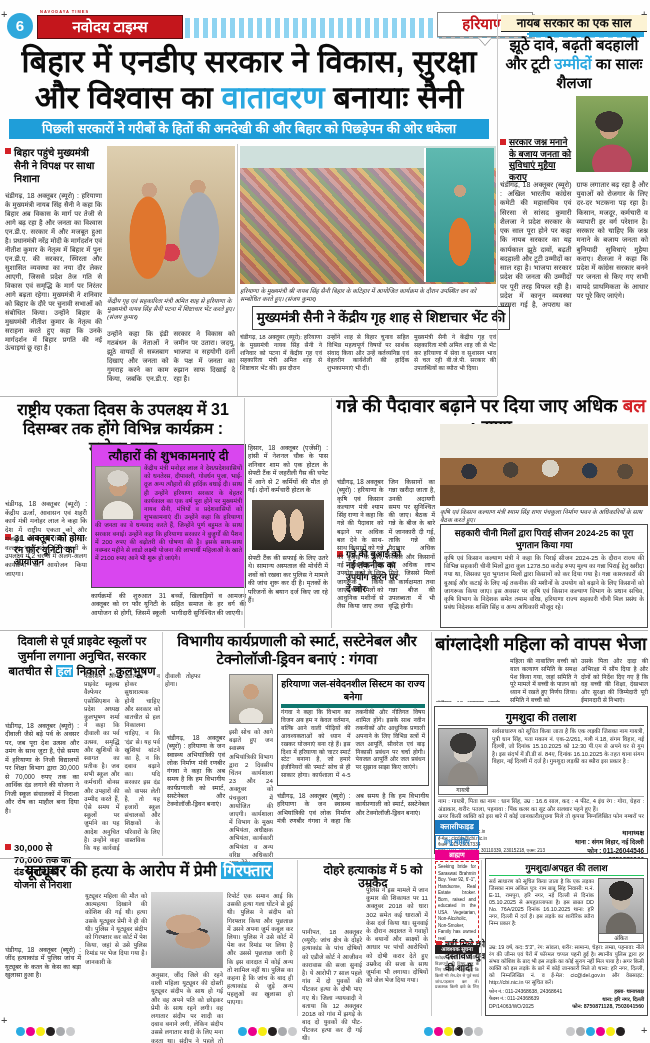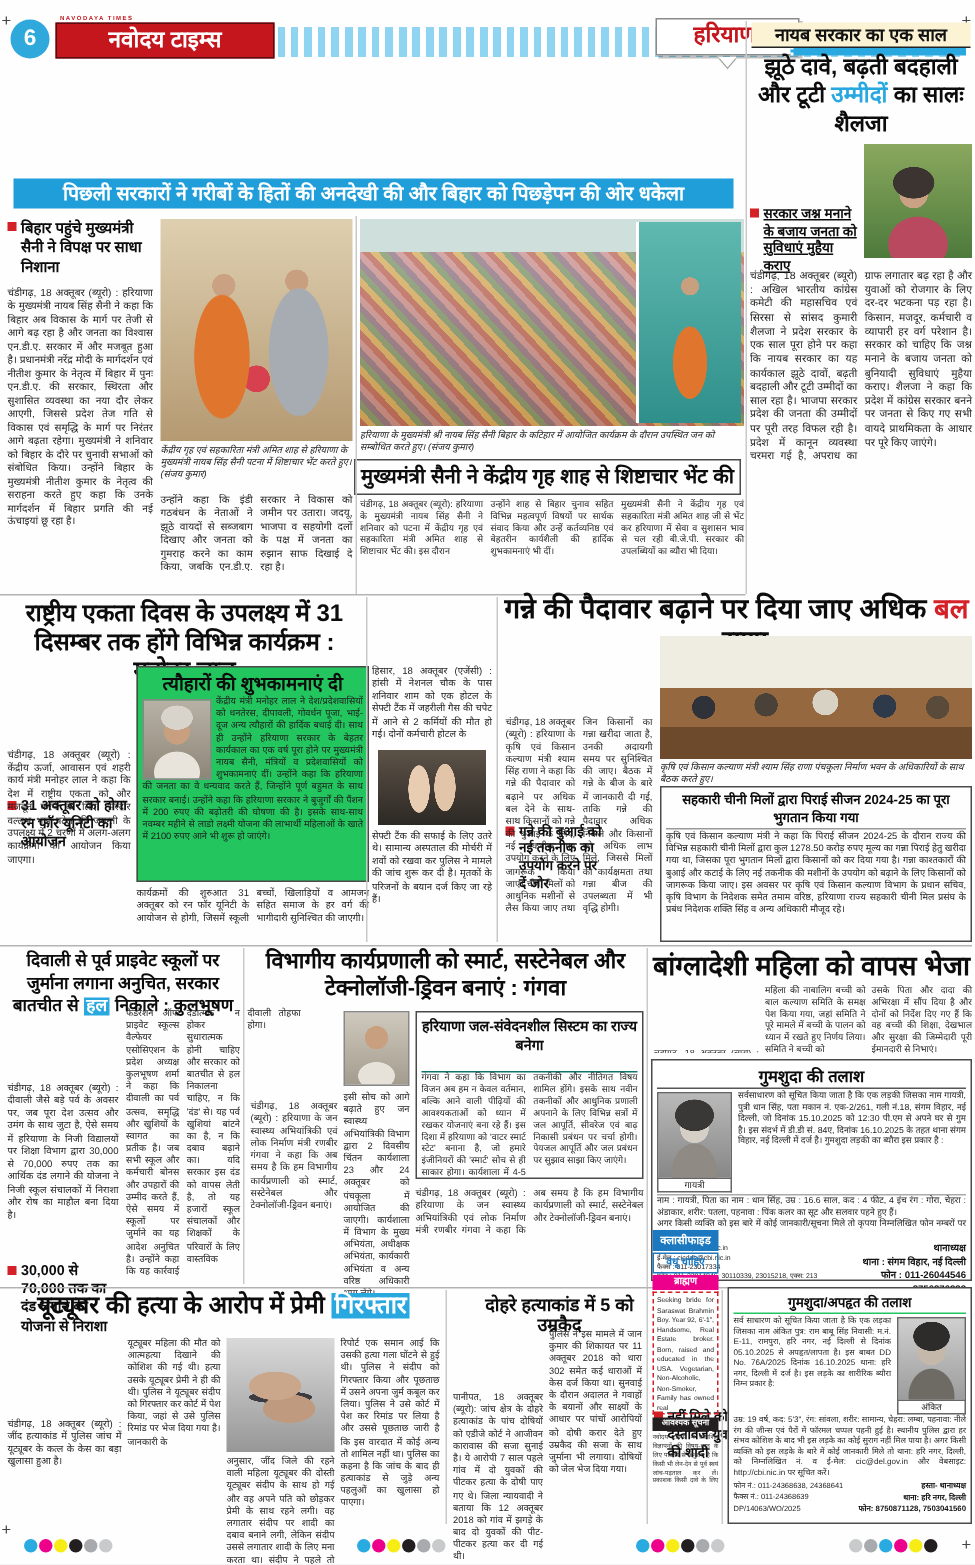--- a/index.html
+++ b/index.html
@@ -96,34 +96,38 @@
   <div class="abs" style="left:40px;top:9px;font-size:4px;letter-spacing:1px;color:#c4161c;font-weight:bold">NAVODAYA TIMES</div>
   <div class="abs" style="left:37px;top:15px;width:146px;height:24px;background:#c4161c;border:1px solid #5a0d10;color:#fff;font-weight:bold;font-size:15px;line-height:22px;text-align:center">नवोदय टाइम्स</div>
 
   <div class="abs" style="left:185px;top:18px;width:459px;height:20px;background:repeating-linear-gradient(90deg,#8fd4f1 0 5px,#ffffff 5px 9px)"></div>
 
   <div class="abs" style="left:437px;top:12px;width:96px;height:25px;background:#fff;border:1.5px solid #8a8a8a;box-shadow:2px 2px 0 rgba(0,0,0,.25);color:#c4161c;font-weight:bold;font-size:15px;line-height:22px;text-align:center">हरियाणा</div>
   <div class="abs" style="left:479px;top:38px;width:0;height:0;border-left:6px solid transparent;border-right:6px solid transparent;border-top:7px solid #fff;filter:drop-shadow(0 1px 0 #8a8a8a)"></div>
 
   <div class="abs" style="left:527px;top:19px;width:117px;height:18px;background:#2aa9e0;border-left:2px dotted #fff;color:#fff;font-size:6.8px;font-weight:bold;line-height:18px;text-align:center">नई दिल्ली ● रविवार ● 19 अक्तूबर, 2025</div>
 
+  <div class="abs story-head" style="left:8px;top:44px;width:482px;font-size:31px;line-height:1.16">
+    <span>बिहार में एनडीए सरकार ने विकास, सुरक्षा</span><br>
+    <span>और विश्वास का </span><span class="hl-blue">वातावरण</span><span> बनायाः सैनी</span>
+  </div>
   <div class="abs bh" style="left:5px;top:146px;width:97px;font-size:10px"><span class="sq"></span><span>बिहार पहुंचे मुख्यमंत्री सैनी ने विपक्ष पर साधा निशाना</span></div>
 
   <div class="abs" style="left:9px;top:119px;width:480px;height:20px;background:#1f9ed9;color:#fff;font-weight:bold;font-size:13px;line-height:20px;text-align:center">पिछली सरकारों ने गरीबों के हितों की अनदेखी की और बिहार को पिछड़ेपन की ओर धकेला</div>
   <div class="abs body" style="left:5px;top:192px;width:97px;height:202px">चंडीगढ़, 18 अक्तूबर (ब्यूरो) : हरियाणा के मुख्यमंत्री नायब सिंह सैनी ने कहा कि बिहार अब विकास के मार्ग पर तेजी से आगे बढ़ रहा है और जनता का विश्वास एन.डी.ए. सरकार में और मजबूत हुआ है। प्रधानमंत्री नरेंद्र मोदी के मार्गदर्शन एवं नीतीश कुमार के नेतृत्व में बिहार में पुनः एन.डी.ए. की सरकार, स्थिरता और सुशासित व्यवस्था का नया दौर लेकर आएगी, जिससे प्रदेश तेज गति से विकास एवं समृद्धि के मार्ग पर निरंतर आगे बढ़ता रहेगा। मुख्यमंत्री ने शनिवार को बिहार के दौरे पर चुनावी सभाओं को संबोधित किया। उन्होंने बिहार के मुख्यमंत्री नीतीश कुमार के नेतृत्व की सराहना करते हुए कहा कि उनके मार्गदर्शन में बिहार प्रगति की नई ऊंचाइयां छू रहा है।</div>
 
   <div class="ph" id="photo1" style="left:107px;top:146px;width:128px;height:148px"></div>
   <div class="abs cap" style="left:107px;top:297px;width:128px">केंद्रीय गृह एवं सहकारिता मंत्री अमित शाह से हरियाणा के मुख्यमंत्री नायब सिंह सैनी पटना में शिष्टाचार भेंट करते हुए। (संजय कुमार)</div>
   <div class="abs body cols2" style="left:107px;top:330px;width:128px;height:64px">उन्होंने कहा कि इंडी गठबंधन के नेताओं ने झूठे वायदों से सब्जबाग दिखाए और जनता को गुमराह करने का काम किया, जबकि एन.डी.ए. सरकार ने विकास को जमीन पर उतारा। जदयू, भाजपा व सहयोगी दलों के पक्ष में जनता का रुझान साफ दिखाई दे रहा है।</div>
 
   <div class="ph" id="photo2" style="left:240px;top:146px;width:256px;height:138px"></div>
   <div class="ph" id="photo2-inset" style="left:424px;top:148px;width:70px;height:134px;border-left:2px solid #fff"></div>
   <div class="abs cap" style="left:240px;top:287px;width:256px">हरियाणा के मुख्यमंत्री श्री नायब सिंह सैनी बिहार के कटिहार में आयोजित कार्यक्रम के दौरान उपस्थित जन को सम्बोधित करते हुए। (संजय कुमार)</div>
 
-  <div class="abs box c" style="left:236px;top:306px;width:258px;height:24px;border-width:1.5px;font-weight:bold;font-size:13.5px;line-height:21px;color:#0c0c0c">मुख्यमंत्री सैनी ने केंद्रीय गृह शाह से शिष्टाचार भेंट की</div>
+  <div class="abs box c" style="left:252px;top:306px;width:258px;height:24px;border-width:1.5px;font-weight:bold;font-size:13.5px;line-height:21px;color:#0c0c0c">मुख्यमंत्री सैनी ने केंद्रीय गृह शाह से शिष्टाचार भेंट की</div>
   <div class="abs" style="left:240px;top:334px;width:256px;height:62px;display:flex;gap:5px">
     <div class="body-sm" style="width:82px">चंडीगढ़, 18 अक्तूबर (ब्यूरो): हरियाणा के मुख्यमंत्री नायब सिंह सैनी ने शनिवार को पटना में केंद्रीय गृह एवं सहकारिता मंत्री अमित शाह से शिष्टाचार भेंट की। इस दौरान</div>
     <div class="body-sm" style="width:82px">उन्होंने शाह से बिहार चुनाव सहित विभिन्न महत्वपूर्ण विषयों पर सार्थक संवाद किया और उन्हें कर्तव्यनिष्ठ एवं बेहतरीन कार्यशैली की हार्दिक शुभकामनाएं भी दीं।</div>
     <div class="body-sm" style="width:82px">मुख्यमंत्री सैनी ने केंद्रीय गृह एवं सहकारिता मंत्री अमित शाह जी से भेंट कर हरियाणा में सेवा व सुशासन भाव से चल रही बी.जे.पी. सरकार की उपलब्धियों का ब्यौरा भी दिया।</div>
   </div>
 
   <div class="abs c" style="left:501px;top:15px;width:146px;height:17px;background:#fcf3d4;border-bottom:1px solid #222;font-weight:bold;font-size:12px;line-height:16px;color:#111">नायब सरकार का एक साल</div>
   <div class="abs story-head" style="left:498px;top:36px;width:152px;font-size:15px;line-height:1.25">
     <span>झूठे दावे, बढ़ती बदहाली और टूटी </span><span class="hl-blue">उम्मीदों</span><span> का सालः शैलजा</span>
   </div>
@@ -131,21 +135,21 @@
   <div class="ph" id="photo-shailaja" style="left:576px;top:96px;width:72px;height:76px"></div>
   <div class="abs body cols2" style="left:500px;top:180px;width:148px;height:212px;font-size:7px">चंडीगढ़, 18 अक्तूबर (ब्यूरो) : अखिल भारतीय कांग्रेस कमेटी की महासचिव एवं सिरसा से सांसद कुमारी शैलजा ने प्रदेश सरकार के एक साल पूरा होने पर कहा कि नायब सरकार का यह कार्यकाल झूठे दावों, बढ़ती बदहाली और टूटी उम्मीदों का साल रहा है। भाजपा सरकार प्रदेश की जनता की उम्मीदों पर पूरी तरह विफल रही है। प्रदेश में कानून व्यवस्था चरमरा गई है, अपराध का ग्राफ लगातार बढ़ रहा है और युवाओं को रोजगार के लिए दर-दर भटकना पड़ रहा है। किसान, मजदूर, कर्मचारी व व्यापारी हर वर्ग परेशान है। सरकार को चाहिए कि जश्न मनाने के बजाय जनता को बुनियादी सुविधाएं मुहैया कराए। शैलजा ने कहा कि प्रदेश में कांग्रेस सरकार बनने पर जनता से किए गए सभी वायदे प्राथमिकता के आधार पर पूरे किए जाएंगे।</div>
 
   <div class="hline" style="left:0;top:396px;width:497px"></div>
   <div class="vline" style="left:497px;top:14px;height:382px"></div>
   <div class="vline" style="left:237px;top:144px;height:252px"></div>
 
   <div class="abs story-head" style="left:2px;top:400px;width:242px;font-size:16px;line-height:1.2">राष्ट्रीय एकता दिवस के उपलक्ष्य में 31 दिसम्बर तक होंगे विभिन्न कार्यक्रम : मनोहर लाल</div>
   <div class="abs bh" style="left:5px;top:446px;width:82px;font-size:9.5px"><span class="sq"></span><span>31 अक्तूबर को होगा रन फॉर यूनिटी का आयोजन</span></div>
   <div class="abs body" style="left:5px;top:500px;width:82px;height:128px;font-size:6.6px">चंडीगढ़, 18 अक्तूबर (ब्यूरो) : केंद्रीय ऊर्जा, आवासन एवं शहरी कार्य मंत्री मनोहर लाल ने कहा कि देश में राष्ट्रीय एकता को और मजबूत करने के लिए, सरदार वल्लभ भाई पटेल की जयन्ती के उपलक्ष्य में 2 चरणों में अलग-अलग कार्यक्रमों का आयोजन किया जाएगा।</div>
-  <div class="abs box" style="left:91px;top:444px;width:155px;height:144px;padding:2px 3px;background:#22c55e">
+  <div class="abs box" style="left:91px;top:444px;width:155px;height:144px;padding:2px 3px;background:#d946ef">
     <div class="c b" style="font-size:12.5px;color:#0c0c0c">त्यौहारों की शुभकामनाएं दी</div>
     <div class="ph" id="photo-manohar" style="position:static;float:left;width:46px;height:54px;margin:2px 3px 1px 0;border:1px solid #888"></div>
     <div class="body" style="font-size:6.2px">केंद्रीय मंत्री मनोहर लाल ने देश/प्रदेशवासियों को धनतेरस, दीपावली, गोवर्धन पूजा, भाई-दूज अन्य त्यौहारों की हार्दिक बधाई दी। साथ ही उन्होंने हरियाणा सरकार के बेहतर कार्यकाल का एक वर्ष पूरा होने पर मुख्यमंत्री नायब सैनी, मंत्रियों व प्रदेशवासियों को शुभकामनाएं दीं। उन्होंने कहा कि हरियाणा की जनता का वे धन्यवाद करते हैं, जिन्होंने पूर्ण बहुमत के साथ सरकार बनाई। उन्होंने कहा कि हरियाणा सरकार ने बुजुर्गों की पैंशन में 200 रुपए की बढ़ोतरी की घोषणा की है। इसके साथ-साथ नवम्बर महीने से लाडो लक्ष्मी योजना की लाभार्थी महिलाओं के खाते में 2100 रुपए आने भी शुरू हो जाएंगे।</div>
   </div>
   <div class="abs body cols2" style="left:91px;top:592px;width:155px;height:36px;font-size:6.4px">कार्यक्रमों की शुरुआत 31 अक्तूबर को रन फॉर यूनिटी के आयोजन से होगी, जिसमें स्कूली बच्चों, खिलाड़ियों व आमजन सहित समाज के हर वर्ग की भागीदारी सुनिश्चित की जाएगी।</div>
 
   <div class="abs body" style="left:248px;top:444px;width:80px;height:54px;font-size:6.4px">हिसार, 18 अक्तूबर (एजेंसी) : हांसी में नेशनल चौक के पास शनिवार शाम को एक होटल के सेफ्टी टैंक में जहरीली गैस की चपेट में आने से 2 कर्मियों की मौत हो गई। दोनों कर्मचारी होटल के</div>
   <div class="ph" id="photo-feet" style="left:252px;top:500px;width:72px;height:50px"></div>
   <div class="abs body" style="left:248px;top:554px;width:80px;height:74px;font-size:6.4px">सेफ्टी टैंक की सफाई के लिए उतरे थे। सामान्य अस्पताल की मोर्चरी में शवों को रखवा कर पुलिस ने मामले की जांच शुरू कर दी है। मृतकों के परिजनों के बयान दर्ज किए जा रहे हैं।</div>
 
@@ -170,21 +174,21 @@
   <div class="abs bh" style="left:5px;top:672px;width:74px;font-size:9.5px"><span class="sq"></span><span>30,000 से 70,000 तक का दंड लगाने की योजना से निराशा</span></div>
   <div class="abs body" style="left:5px;top:722px;width:74px;height:134px;font-size:6.4px">चंडीगढ़, 18 अक्तूबर (ब्यूरो) : दीवाली जैसे बड़े पर्व के अवसर पर, जब पूरा देश उत्सव और उमंग के साथ जुटा है, ऐसे समय में हरियाणा के निजी विद्यालयों पर शिक्षा विभाग द्वारा 30,000 से 70,000 रुपए तक का आर्थिक दंड लगाने की योजना ने निजी स्कूल संचालकों में निराशा और रोष का माहौल बना दिया है।</div>
   <div class="abs body cols2" style="left:84px;top:672px;width:76px;height:184px;font-size:6.2px">फैडरेशन ऑफ प्राइवेट स्कूल्स वैल्फेयर एसोसिएशन के प्रदेश अध्यक्ष कुलभूषण शर्मा ने कहा कि दीवाली का पर्व उत्सव, समृद्धि और खुशियों के स्वागत का प्रतीक है। जब सभी स्कूल और कर्मचारी बोनस और उपहारों की उम्मीद करते हैं, ऐसे समय में स्कूलों पर जुर्माने का यह आदेश अनुचित है। उन्होंने कहा कि यह कार्रवाई दंडात्मक न होकर सुधारात्मक होनी चाहिए और सरकार को बातचीत से हल निकालना चाहिए, न कि 'दंड' से। यह पर्व खुशियां बांटने का है, न कि दबाव बढ़ाने का। यदि सरकार इस दंड को वापस लेती है, तो यह हजारों स्कूल संचालकों और शिक्षकों के परिवारों के लिए वास्तविक दीवाली तोहफा होगा।</div>
 
   <div class="abs story-head" style="left:165px;top:632px;width:264px;font-size:14.5px;line-height:1.25">विभागीय कार्यप्रणाली को स्मार्ट, सस्टेनेबल और टेक्नोलॉजी-ड्रिवन बनाएं : गंगवा</div>
   <div class="abs bh" style="left:167px;top:674px;width:58px;font-size:9px"><span class="sq"></span><span>23-24 को पंचकूला में अधिकारियों की 2 दिवसीय कार्यशाला</span></div>
   <div class="abs body" style="left:167px;top:734px;width:58px;height:122px;font-size:6.3px">चंडीगढ़, 18 अक्तूबर (ब्यूरो) : हरियाणा के जन स्वास्थ्य अभियांत्रिकी एवं लोक निर्माण मंत्री रणबीर गंगवा ने कहा कि अब समय है कि हम विभागीय कार्यप्रणाली को स्मार्ट, सस्टेनेबल और टेक्नोलॉजी-ड्रिवन बनाएं।</div>
   <div class="ph" id="photo-gangwa" style="left:229px;top:674px;width:44px;height:50px;border:1px solid #888"></div>
   <div class="abs body" style="left:229px;top:728px;width:44px;height:128px;font-size:6.2px">इसी सोच को आगे बढ़ाते हुए जन स्वास्थ्य अभियांत्रिकी विभाग द्वारा 2 दिवसीय चिंतन कार्यशाला 23 और 24 अक्तूबर को पंचकूला में आयोजित की जाएगी। कार्यशाला में विभाग के मुख्य अभियंता, अधीक्षक अभियंता, कार्यकारी अभियंता व अन्य वरिष्ठ अधिकारी भाग लेंगे।</div>
   <div class="abs box" style="left:277px;top:674px;width:152px;height:112px;padding:2px 3px">
-    <div class="c b" style="font-size:9.5px;color:#0c0c0c;border-bottom:1px solid #0f766e;padding-bottom:11px">हरियाणा जल-संवेदनशील सिस्टम का राज्य बनेगा</div>
+    <div class="c b" style="font-size:9.5px;color:#0c0c0c;border-bottom:4px solid #0f766e;padding-bottom:1px">हरियाणा जल-संवेदनशील सिस्टम का राज्य बनेगा</div>
     <div class="body cols2" style="font-size:6px;margin-top:1px">गंगवा ने कहा कि विभाग का विजन अब हम न केवल वर्तमान, बल्कि आने वाली पीढ़ियों की आवश्यकताओं को ध्यान में रखकर योजनाएं बना रहे हैं। इस दिशा में हरियाणा को 'वाटर स्मार्ट स्टेट' बनाना है, जो हमारे इंजीनियरों की 'स्मार्ट' सोच से ही साकार होगा। कार्यशाला में 4-5 तकनीकी और नीतिगत विषय शामिल होंगे। इसके साथ नवीन तकनीकों और आधुनिक प्रणाली अपनाने के लिए विभिन्न सत्रों में जल आपूर्ति, सीवरेज एवं बाढ़ निकासी प्रबंधन पर चर्चा होगी। पेयजल आपूर्ति और जल प्रबंधन पर सुझाव साझा किए जाएंगे।</div>
   </div>
   <div class="abs body cols2" style="left:277px;top:792px;width:152px;height:64px;font-size:6.3px">चंडीगढ़, 18 अक्तूबर (ब्यूरो) : हरियाणा के जन स्वास्थ्य अभियांत्रिकी एवं लोक निर्माण मंत्री रणबीर गंगवा ने कहा कि अब समय है कि हम विभागीय कार्यप्रणाली को स्मार्ट, सस्टेनेबल और टेक्नोलॉजी-ड्रिवन बनाएं।</div>
 
   <div class="abs story-head" style="left:434px;top:634px;width:214px;font-size:18px">बांग्लादेशी महिला को वापस भेजा</div>
   <div class="abs bh" style="left:436px;top:662px;width:70px;font-size:9px"><span class="sq"></span><span>नहीं मिले कोई दस्तावेज युवक से की शादी</span></div>
   <div class="abs" style="left:510px;top:658px;width:138px;height:44px;display:flex;gap:4px">
     <div class="body-sm" style="width:67px">महिला की नाबालिग बच्ची को बाल कल्याण समिति के समक्ष पेश किया गया, जहां समिति ने पूरे मामले में बच्ची के पालन को ध्यान में रखते हुए निर्णय लिया। समिति ने बच्ची को</div>
     <div class="body-sm" style="width:67px">उसके पिता और दादा की अभिरक्षा में सौंप दिया है और दोनों को निर्देश दिए गए हैं कि वह बच्ची की शिक्षा, देखभाल और सुरक्षा की जिम्मेदारी पूरी ईमानदारी से निभाएं।</div>
   </div>

